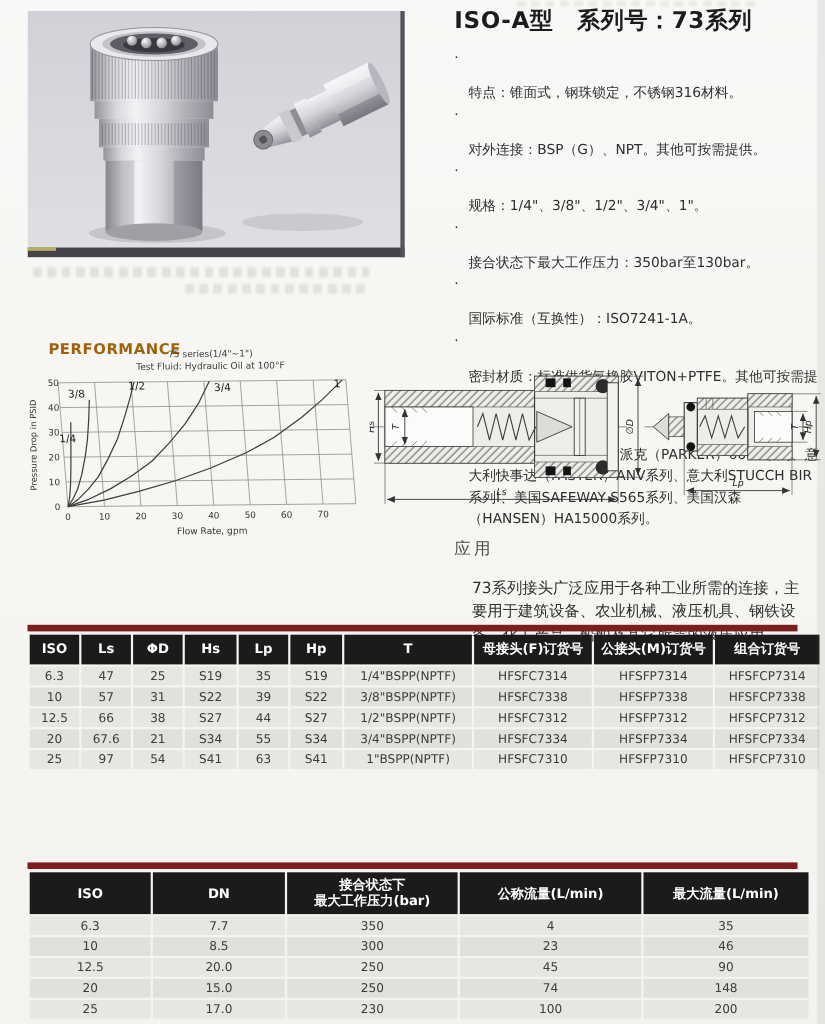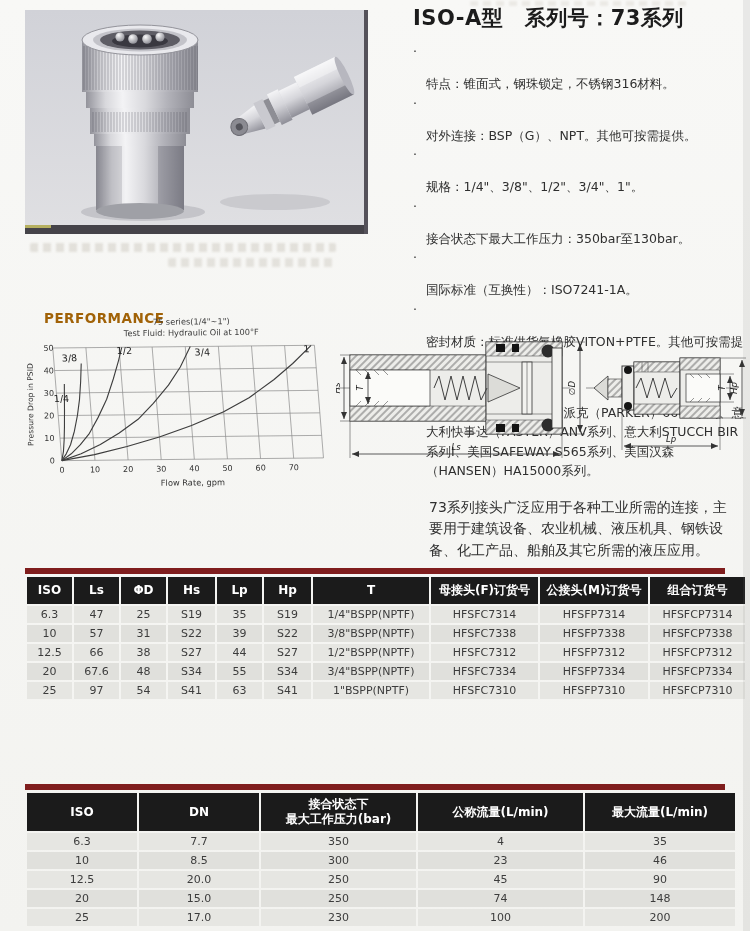--- a/index.html
+++ b/index.html
@@ -176,20 +176,21 @@
         </li>
         <li>
           <span class="dot">·</span>
           <span class="ftx">密封材质：标准供货氟橡胶VITON+PTFE。其他可按需提供。</span>
         </li>
         <li>
           <span class="dot">·</span>
           <span class="ftx">并与下列产品互换：美国派克（PARKER）6600系列、意大利快事达（FASTER）ANV系列、意大利STUCCH BIR系列I、美国SAFEWAY S565系列、美国汉森（HANSEN）HA15000系列。</span>
         </li>
       </ul>
+    <h2 id="app-h">应用</h2>
     <p id="app-t">73系列接头广泛应用于各种工业所需的连接，主要用于建筑设备、农业机械、液压机具、钢铁设备、化工产品、船舶及其它所需的液压应用。</p>
   </section>
 
   <h3 id="perf">PERFORMANCE</h3>
   <div id="chart">
     <svg id="chart-svg" viewBox="0 0 316 178">
         <text x="167" y="12" class="ct">75 series(1/4"~1")</text>
         <text x="167" y="23" class="ct">Test Fluid: Hydraulic Oil at 100°F</text>
         <g transform="translate(0 146) skewX(4) translate(0 -146)">
           <line x1="37" y1="146" x2="37" y2="34" class="gl"></line>
@@ -385,21 +386,21 @@
             <td>44</td>
             <td>S27</td>
             <td>1/2"BSPP(NPTF)</td>
             <td>HFSFC7312</td>
             <td>HFSFP7312</td>
             <td>HFSFCP7312</td>
           </tr>
           <tr>
             <td>20</td>
             <td>67.6</td>
-            <td>48</td>
+            <td>21</td>
             <td>S34</td>
             <td>55</td>
             <td>S34</td>
             <td>3/4"BSPP(NPTF)</td>
             <td>HFSFC7334</td>
             <td>HFSFP7334</td>
             <td>HFSFCP7334</td>
           </tr>
           <tr>
             <td>25</td>

